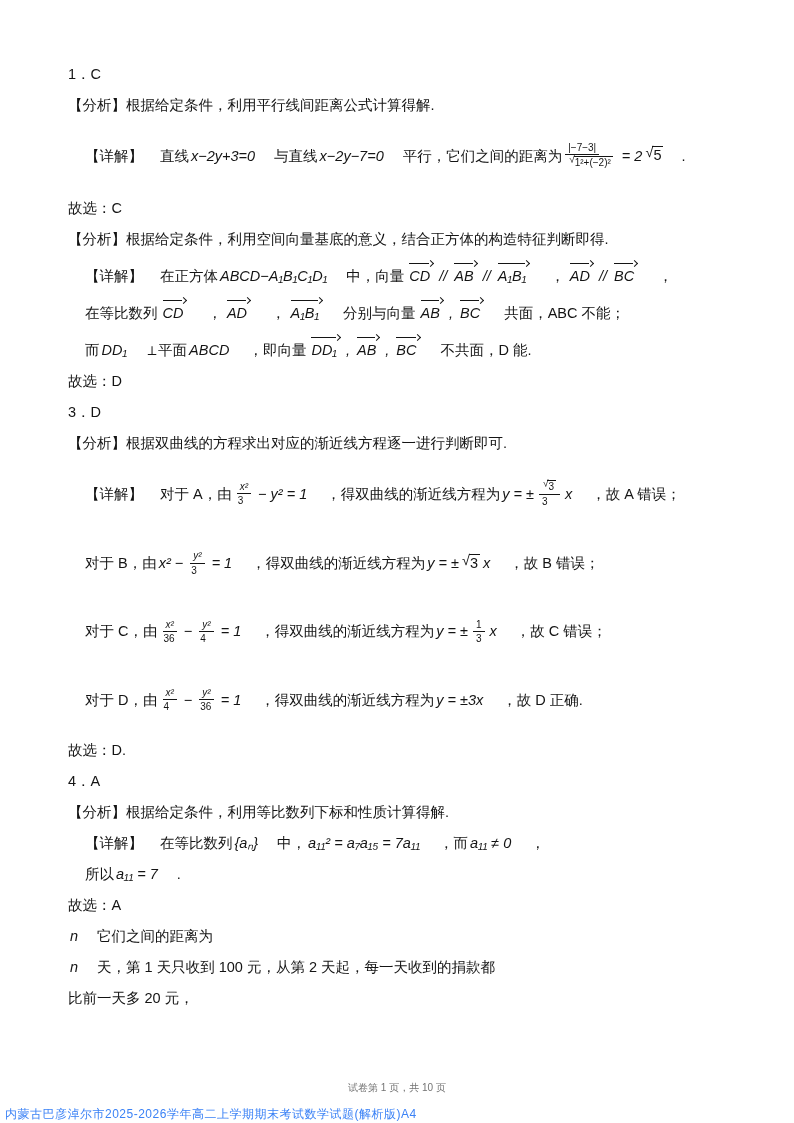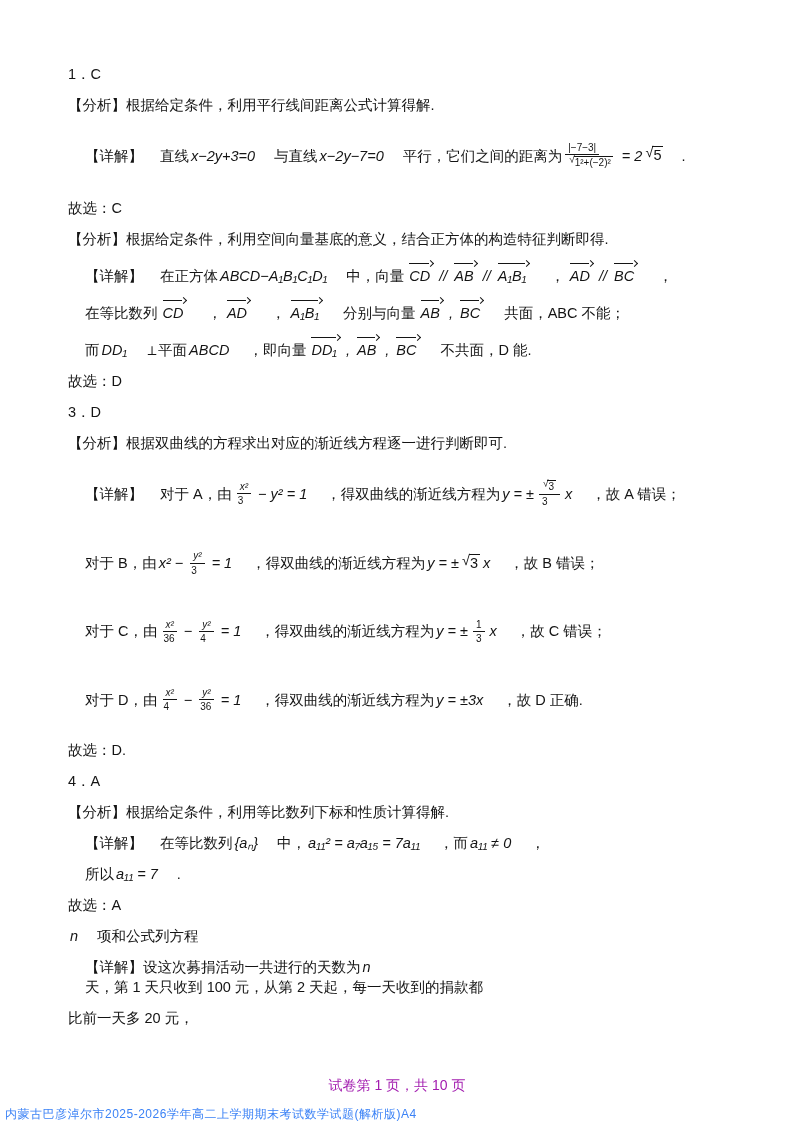--- a/index.html
+++ b/index.html
@@ -30,21 +30,21 @@
   
   .sqrt{display:inline-flex;align-items:flex-start;margin:0 1px;font-style:normal;}
   .sqrt .rs{line-height:1;transform:translateY(-1px);margin-right:-1px;}
   .sqrt .rb{border-top:1px solid #141414;line-height:1.2;padding:0 2px 0 1px;}
   
   .vec{position:relative;display:inline-block;font-style:italic;margin:0 4px;padding:1px 3px 0 1px;text-align:right;}
   .vec::before{content:"";position:absolute;top:-2px;left:1px;right:4px;border-top:1px solid #141414;}
   .vec::after{content:"";position:absolute;top:-4.5px;right:0;width:4px;height:4px;border-top:1px solid #141414;border-right:1px solid #141414;transform:rotate(45deg);}
   .footer{
     position:absolute;left:0;right:0;bottom:28px;
-    text-align:center;font-size:14px;color:#a21caf;
+    text-align:center;font-size:10px;color:#737373;
   }
   .watermark{
     position:absolute;left:5px;bottom:0;
     font-size:12px;color:#3b82f6;letter-spacing:.5px;
     white-space:nowrap;
   }
 </style>
 </head>
 <body>
 
@@ -205,24 +205,23 @@
     </div>
     <div class="line fline">
       <span class="txt">所以</span>
       <span class="mi">a₁₁ = 7</span>
       <span class="txt">.</span>
     </div>
     <p class="line">故选：A</p>
 
     <div class="line fline">
       <span class="mi">n</span>
-      <span class="txt">项和公式列方程</span>
-    </div>
-    <div class="line fline">
-      <span class="txt">【详解】设这次募捐活动一共进行的天数为</span>
+      <span class="txt">它们之间的距离为</span>
+    </div>
+    <div class="line fline">
       <span class="mi">n</span>
       <span class="txt">天，第 1 天只收到 100 元，从第 2 天起，每一天收到的捐款都</span>
     </div>
     <p class="line">比前一天多 20 元，</p>
 
   </div>
 
   <div class="footer">试卷第 1 页，共 10 页</div>
   <div class="watermark">内蒙古巴彦淖尔市2025-2026学年高二上学期期末考试数学试题(解析版)A4</div>
 </div>

